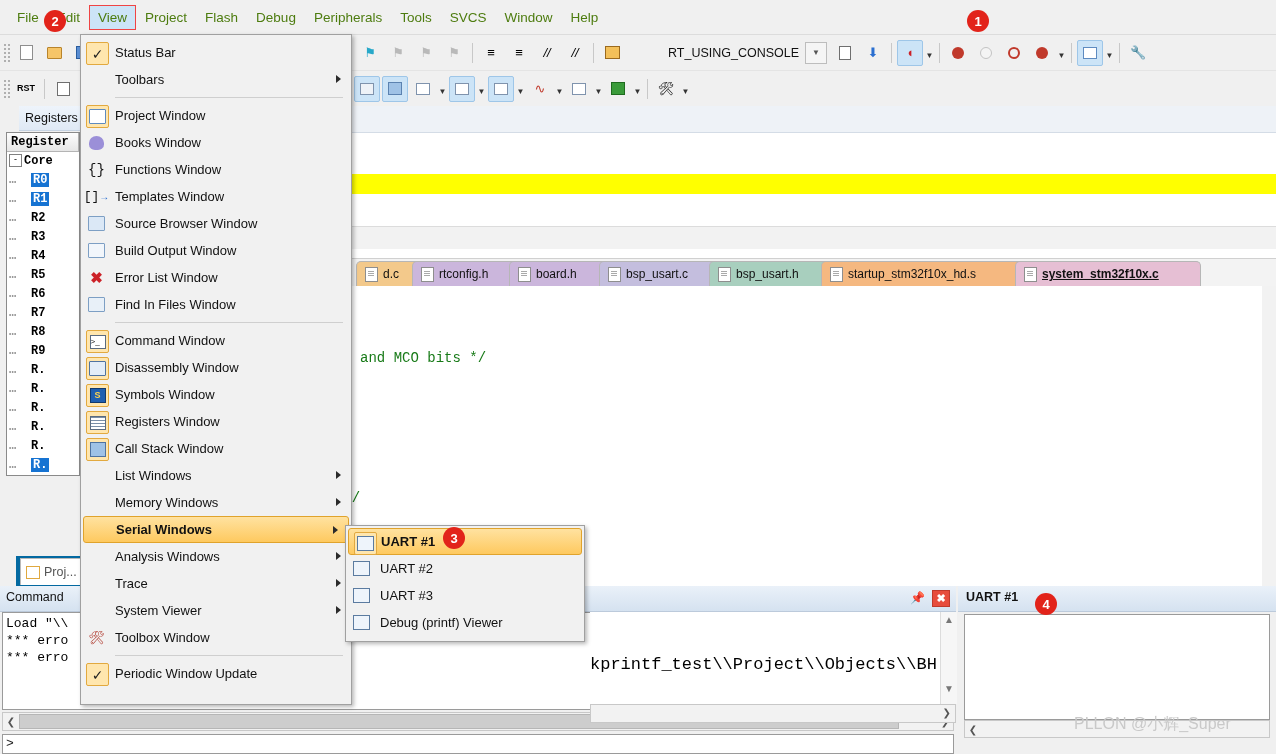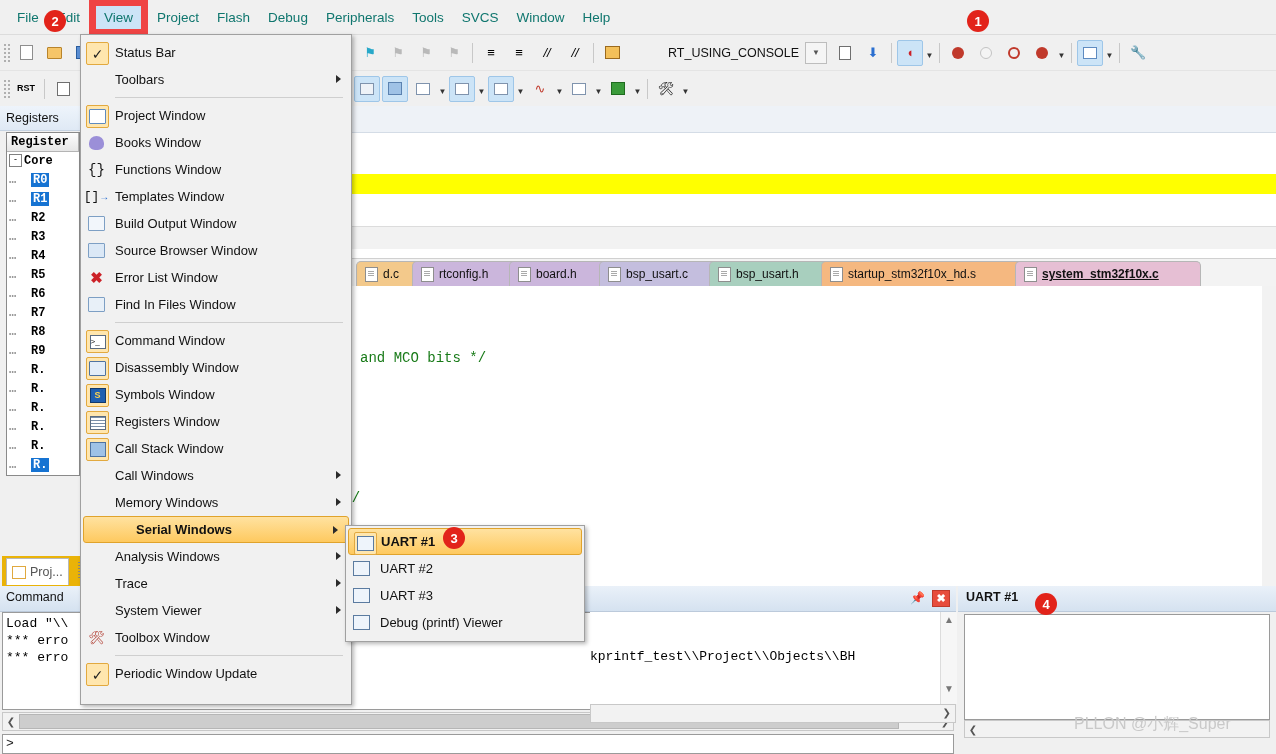--- a/index.html
+++ b/index.html
@@ -9,23 +9,23 @@
     font-size:12px;color:#000;background:#f0f0f0;
     position:relative;
   }
   
   #menubar{
     position:absolute;left:0;top:0;width:1276px;height:34px;
     background:#f0f0f0;display:flex;align-items:center;padding-left:8px;
     box-sizing:border-box;
   }
   .menu-item{
-    padding:5px 9px;font-size:13.5px;color:#0f766e;cursor:default;white-space:nowrap;
-  }
-  .menu-item.open{background:#cce4f7;border:7px solid #ef4444;padding:4px 8px;}
+    padding:5px 9px;font-size:13.5px;color:#4d7c0f;cursor:default;white-space:nowrap;
+  }
+  .menu-item.open{background:#cce4f7;border:1px solid #ef4444;padding:4px 8px;}
   
   #toolbar1{
     position:absolute;left:0;top:34px;width:1276px;height:36px;
     background:#f0f0f0;border-top:1px solid #dcdcdc;
     display:flex;align-items:center;box-sizing:border-box;
   }
   #toolbar2{
     position:absolute;left:0;top:70px;width:1276px;height:36px;
     background:#f0f0f0;border-top:1px solid #e4e4e4;
     display:flex;align-items:center;box-sizing:border-box;
@@ -42,20 +42,21 @@
     background-size:4px 4px;background-position:1px 1px;}
   .tb-arrow{width:11px;height:24px;display:flex;align-items:flex-end;justify-content:center;
     padding-bottom:5px;box-sizing:border-box;font-size:8px;color:#333;}
   .tb-combo-label{font-size:12.5px;padding:0 6px 0 2px;white-space:nowrap;color:#111;margin-left:40px;}
   .tb-combo-arrow{width:20px;height:20px;border:1px solid #bdbdbd;background:#f5f5f5;
     display:flex;align-items:center;justify-content:center;font-size:8px;color:#555;margin-right:4px;}
   
   #leftdock{
     position:absolute;left:0;top:106px;width:86px;height:448px;background:#f0f0f0;
     box-sizing:border-box;
+    padding-left:19px;
   }
   #leftdock .dock-title{
     height:24px;line-height:24px;padding-left:6px;font-size:12.5px;color:#111;
     background:linear-gradient(#eef4fb,#dfe9f5);border-bottom:1px solid #c6d3e2;
   }
   #regtree{
     position:absolute;left:6px;top:26px;width:74px;height:344px;background:#fff;
     border:1px solid #8a8a8a;box-sizing:border-box;overflow:hidden;
     font-family:"Liberation Serif",serif;font-size:12px;
   }
@@ -63,21 +64,21 @@
     border-right:1px solid #b4b4b4;font-weight:bold;font-size:12px;padding-left:4px;line-height:18px;
     font-family:"Liberation Mono",monospace;}
   .reg-row{height:19px;line-height:19px;white-space:nowrap;padding-left:2px;
     font-family:"Liberation Mono",monospace;font-size:12px;font-weight:bold;}
   .reg-row .ind{display:inline-block;color:#999;letter-spacing:1px;}
   .reg-row.sel .nm{background:#1673d2;color:#fff;padding:0 2px;}
   .exp{display:inline-block;width:11px;height:11px;border:1px solid #808080;background:#fff;
     font-size:9px;line-height:9px;text-align:center;vertical-align:middle;margin-right:2px;
     font-family:"Liberation Sans",sans-serif;font-weight:normal;}
   
-  #projtabs{position:absolute;left:2px;top:556px;width:86px;height:30px;background:#eab308;}
+  #projtabs{position:absolute;left:16px;top:556px;width:86px;height:30px;background:#0369a1;}
   #projtab{position:absolute;left:4px;top:2px;height:26px;display:flex;align-items:center;
     gap:4px;padding:0 5px;background:#fff;border:1px solid #b9b9b9;border-bottom:none;font-size:12.5px;color:#555;}
   
   #cmdwin{position:absolute;left:0;top:586px;width:956px;height:168px;background:#f0f0f0;}
   #cmdtitle{position:absolute;left:0;top:0;width:956px;height:25px;
     background:linear-gradient(#eaf1f9,#d5e2f0);border-bottom:1px solid #bccadb;}
   #cmdtitle .t{position:absolute;left:6px;top:4px;font-size:12.5px;color:#111;}
   #cmdbody{position:absolute;left:2px;top:26px;width:952px;height:98px;background:#fff;
     border:1px solid #9a9a9a;box-sizing:border-box;overflow:hidden;
     font-family:"Liberation Mono",monospace;font-size:13px;white-space:pre;padding:2px 3px;line-height:17px;}
@@ -268,21 +269,21 @@
   </div>
   <div id="cmdinput">&gt;</div>
 </div>
 
 <div id="bopane">
   <div id="botitle">
     <span class="pin-btn">📌</span>
     <span class="close-btn">✖</span>
   </div>
   <div style="position:absolute;left:0;top:26px;width:350px;height:78px;background:#fff;overflow:hidden;
-              font-family:'Liberation Mono',monospace;font-size:13px;line-height:17px;white-space:pre;padding-top:2px;">
+              font-family:'Liberation Mono',monospace;font-size:17px;line-height:17px;white-space:pre;padding-top:10px;">
     <div>kprintf_test\\Project\\Objects\\BH</div>
     
     
   </div>
   <div style="position:absolute;left:350px;top:26px;width:16px;height:92px;background:#f6f6f6;border-left:1px solid #dcdcdc;">
     <div style="text-align:center;font-size:10px;color:#777;margin-top:2px;">▲</div>
     <div style="text-align:center;font-size:10px;color:#777;margin-top:58px;">▼</div>
   </div>
   <div style="position:absolute;left:0;top:118px;width:366px;height:19px;background:#f2f2f2;border:1px solid #c8c8c8;box-sizing:border-box;">
     <div style="position:absolute;right:4px;top:2px;font-size:10px;color:#555;">❯</div>
@@ -466,32 +467,32 @@
       </div>
       <div class="mi">
         <span class="ico">
           <span style="font-family:'Liberation Mono',monospace;font-size:13px;">[]</span>
           <span style="color:#2b6fd0;font-size:10px;">→</span>
         </span>
         <span>Templates Window</span>
       </div>
       <div class="mi">
         <span class="ico">
+          <span style="display:inline-block;width:15px;height:13px;background:#dbe8f6;border:1px solid #7d9fc4;border-radius:1px;"></span>
+        </span>
+        <span>Source Browser Window</span>
+      </div>
+      <div class="mi">
+        <span class="ico">
           <span style="display:inline-block;width:15px;height:13px;background:#f2f6fb;border:1px solid #7d9fc4;border-radius:1px;"></span>
         </span>
         <span>Build Output Window</span>
       </div>
       <div class="mi">
         <span class="ico">
-          <span style="display:inline-block;width:15px;height:13px;background:#dbe8f6;border:1px solid #7d9fc4;border-radius:1px;"></span>
-        </span>
-        <span>Source Browser Window</span>
-      </div>
-      <div class="mi">
-        <span class="ico">
           <span style="color:#cc2127;font-size:15px;font-weight:bold;line-height:1;">✖</span>
         </span>
         <span>Error List Window</span>
       </div>
       <div class="mi">
         <span class="ico">
           <span style="display:inline-block;width:15px;height:13px;background:#e8f0f8;border:1px solid #7d9fc4;border-radius:1px;"></span>
         </span>
         <span>Find In Files Window</span>
       </div>
@@ -520,29 +521,29 @@
         </span>
         <span>Registers Window</span>
       </div>
       <div class="mi">
         <span class="ico framed">
           <span style="display:inline-block;width:14px;height:13px;background:#9fc2e6;border:1px solid #4f73a0;"></span>
         </span>
         <span>Call Stack Window</span>
       </div>
       <div class="mi">
-        <span>Call Windows</span>
+        <span>List Windows</span>
         <span class="sub"></span>
       </div>
       <div class="mi">
         <span>Memory Windows</span>
         <span class="sub"></span>
       </div>
       <div class="mi hl">
-        <span style="font-weight: bold; margin-left: 20px;">Serial Windows</span>
+        <span style="font-weight: bold;">Serial Windows</span>
         <span class="sub"></span>
       </div>
       <div class="mi">
         <span>Analysis Windows</span>
         <span class="sub"></span>
       </div>
       <div class="mi">
         <span>Trace</span>
         <span class="sub"></span>
       </div>

